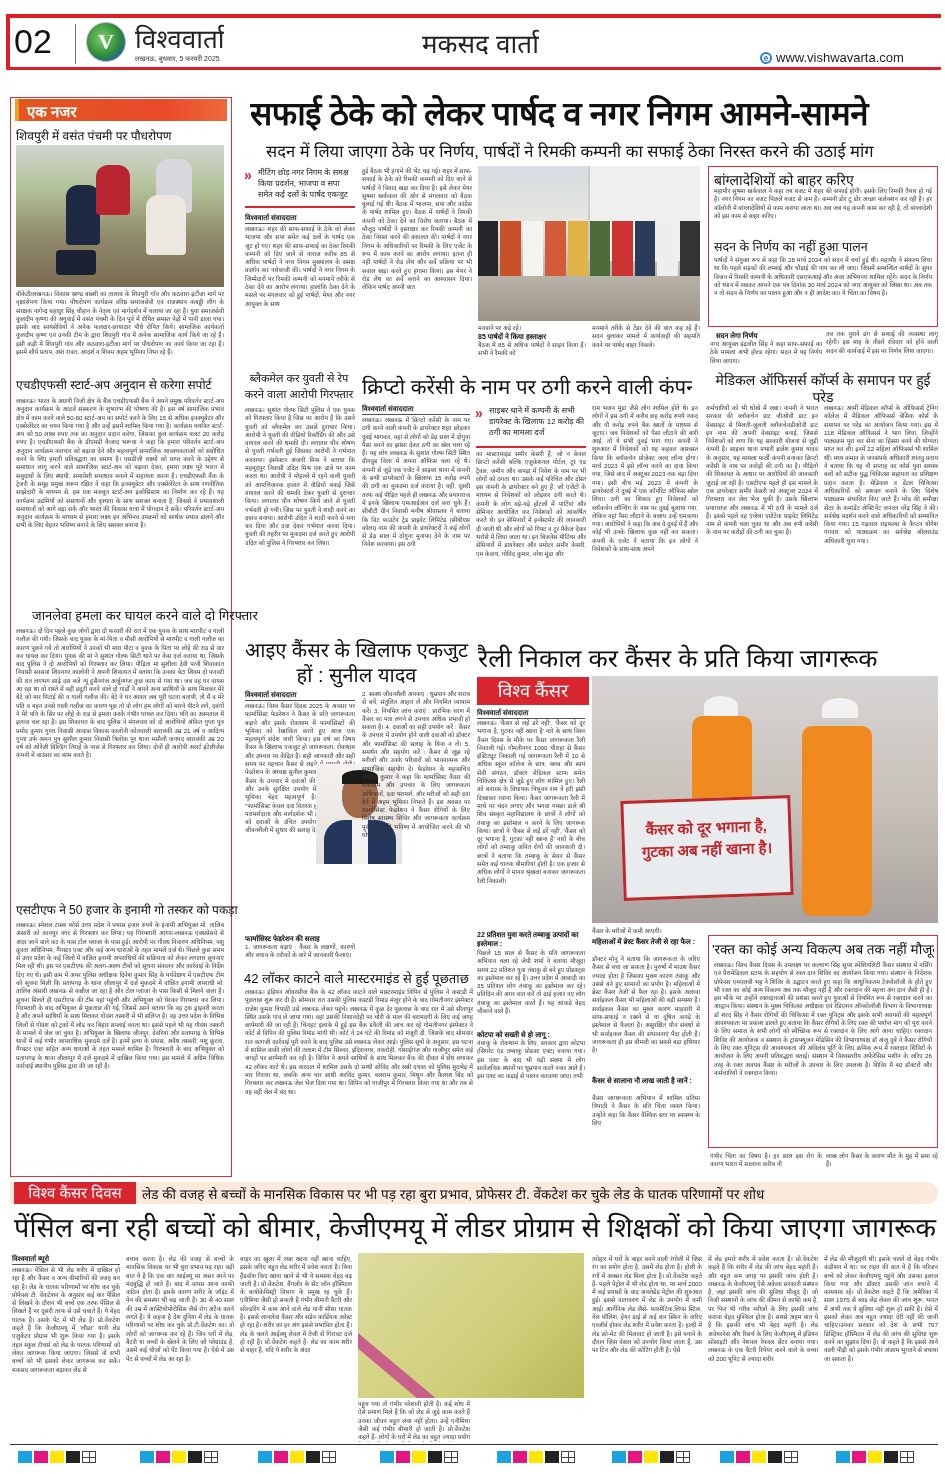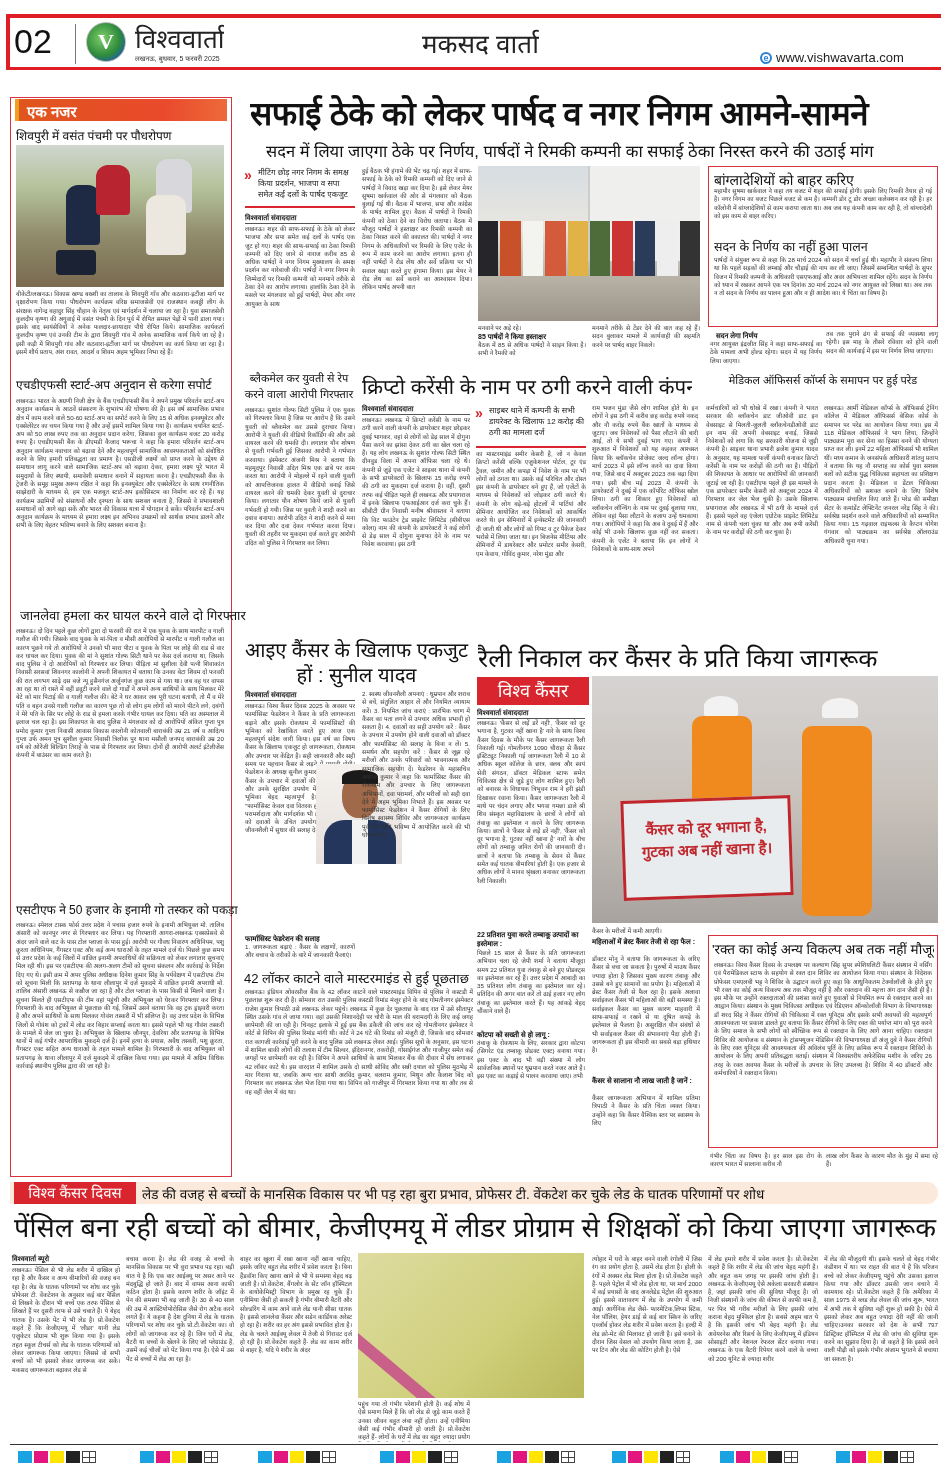--- a/index.html
+++ b/index.html
@@ -57,21 +57,21 @@
 <div class="abs photo" style="left:16px;top:145px;width:208px;height:142px;background:linear-gradient(180deg,#cfd6cf 0%,#b4c29a 30%,#8f8a6a 65%,#7a6a50 100%)">
   <div style="position:absolute;left:50px;top:40px;width:34px;height:60px;background:#1e2a44;border-radius:12px 12px 4px 4px"></div>
   <div style="position:absolute;left:80px;top:20px;width:34px;height:50px;background:#b8242f;border-radius:12px 12px 4px 4px"></div>
   <div style="position:absolute;left:140px;top:14px;width:36px;height:54px;background:#d8d8dc;border-radius:12px 12px 4px 4px"></div>
   <div style="position:absolute;left:130px;top:50px;width:40px;height:60px;background:#ece7df;border-radius:12px 12px 4px 4px"></div>
   <div style="position:absolute;left:40px;top:105px;width:40px;height:25px;background:#1a2233;border-radius:4px"></div>
 </div>
 <div class="abs txt" style="left:16px;top:290px;width:208px;height:82px">बीकेटी/लखनऊ। विकास खण्ड बख्शी का तालाब के शिवपुरी गाँव और कठवारा-इटौंजा मार्ग पर वृक्षारोपण किया गया। पौधरोपण कार्यक्रम वरिष्ठ समाजसेवी एवं राजस्थान कबड्डी लीग के संरक्षक नागेन्द्र बहादुर सिंह चौहान के नेतृत्व एवं मार्गदर्शन में चलाया जा रहा है। युवा समाजसेवी कुलदीप कृष्णा की अगुवाई में वसंत पंचमी के दिन पूर्व में रोपित समस्त पेड़ों में पानी डाला गया। इसके बाद स्वयंसेवियों ने अनेक फलदार-छायादार पौधे रोपित किये। सामाजिक कार्यकर्ता कुलदीप कृष्ण एवं उनकी टीम के द्वारा शिवपुरी गांव में अनेक सामाजिक कार्य किये जा रहे है। इसी कड़ी में शिवपुरी गांव और कठवारा-इटौंजा मार्ग पर पौधरोपण का कार्य किया जा रहा है। इसमें शौर्य प्रताप, अंश रावत, आदर्श व शिवम अहम भूमिका निभा रहे हैं।</div>
 <div class="abs hd sec-h" style="left:16px;top:376px;font-size:12px">एचडीएफसी स्टार्ट-अप अनुदान से करेगा सपोर्ट</div>
 <div class="abs txt" style="left:16px;top:397px;width:208px;height:206px">लखनऊ। भारत के अग्रणी निजी क्षेत्र के बैंक एचडीएफसी बैंक ने अपने प्रमुख परिवर्तन स्टार्ट-अप अनुदान कार्यक्रम के आठवें संस्करण के शुभारंभ की घोषणा की है। इस वर्ष सामाजिक प्रभाव क्षेत्र में काम करने वाले 50-60 स्टार्ट-अप का सपोर्ट करने के लिए 15 से अधिक इनक्यूबेटर और एक्सेलेरेटर का चयन किया गया है और उन्हें इसमें शामिल किया गया है। कार्यक्रम चयनित स्टार्ट-अप को 50 लाख रुपए तक का अनुदान प्रदान करेगा, जिसका कुल कार्यक्रम बजट 20 करोड़ रुपए है। एचडीएफसी बैंक के डीएमडी कैजाद भरूचा ने कहा कि हमारा परिवर्तन स्टार्ट-अप अनुदान कार्यक्रम नवाचार को बढ़ावा देने और महत्वपूर्ण सामाजिक आवश्यकताओं को संबोधित करने के लिए हमारी प्रतिबद्धता का प्रमाण है। एसडीजी लक्ष्यों को प्राप्त करने के उद्देश्य से समाधान लागू करने वाले सामाजिक स्टार्ट-अप को बढ़ावा देकर, हमारा लक्ष्य पूरे भारत में समुदायों के लिए स्थायी, समावेशी समाधान बनाने में सहायता करना है। एचडीएफसी बैंक के ट्रेजरी के समूह प्रमुख अरूप रक्षित ने कहा कि इनक्यूबेटर और एक्सेलेरेटर के साथ रणनीतिक साझेदारी के माध्यम से, हम एक मजबूत स्टार्ट-अप इकोसिस्टम का निर्माण कर रहे हैं। यह कार्यक्रम उद्यमियों को संसाधनों और दृश्यता के साथ सशक्त बनाता है, जिससे वे प्रभावशाली समाधानों को आगे बढ़ा सकें और भारत की विकास यात्रा में योगदान दे सकें। परिवर्तन स्टार्ट-अप अनुदान कार्यक्रम के माध्यम से हमारा लक्ष्य इन अभिनव उपक्रमों को सार्थक प्रभाव डालने और सभी के लिए बेहतर भविष्य बनाने के लिए सशक्त बनाना है।</div>
-<div class="abs hd sec-h" style="left:20px;top:606px;font-size:13px">जानलेवा हमला कर घायल करने वाले दो गिरफ्तार</div>
+<div class="abs hd sec-h" style="left:32px;top:606px;font-size:13px">जानलेवा हमला कर घायल करने वाले दो गिरफ्तार</div>
 <div class="abs txt" style="left:16px;top:627px;width:208px;height:272px">लखनऊ। दो दिन पहले कुछ लोगों द्वारा दो फरवरी की रात में एक युवक के साथ मारपीट व गाली गलौज की गयी। जिसके बाद युवक के मां-पिता व मौसी आरोपियों से मारपीट व गाली गलौज का कारण पूछने गये तो आरोपियों ने उनको भी मारा पीटा व युवक के पिता पर लोहे की राड से वार कर घायल कर दिया। युवक की मां ने सुशांत गोल्फ सिटी थाने पर केस दर्ज कराया था, जिसके बाद पुलिस ने दो आरोपियों को गिरफ्तार कर लिया। पीड़िता मां सुशीला देवी पत्नी शिवाकांत निवासी सरसवां शिवनगर कालोनी ने अपनी शिकायत में बताया कि उनका बेटा शिवम दो फरवरी की रात लगभग साढ़े दस बजे न्यू हुसैनगंज अर्जुनगंज कुछ काम से गया था। जब वह घर वापस आ रहा था तो रास्ते में वहीं ड्यूटी करने वाले दो गार्डों ने अपने अन्य साथियों के साथ मिलकर मेरे बेटे को मार पिटाई की व गाली गलौज की। बेटे ने घर आकर जब पूरी घटना बतायी, तो मैं व मेरे पति व बहन उनसे गाली गलौज का कारण पूछ तो वो लोग हम लोगों को मारने पीटने लगे, दबंगों ने मेरे पति के सिर पर लोहे के राड से हमला करके गंभीर घायल कर दिया। पति का अस्पताल में इलाज चल रहा है। इस शिकायत के बाद पुलिस ने मंगलवार को दो आरोपियों अंकित गुप्ता पुत्र प्रमोद कुमार गुप्ता निवासी आवास विकास कालोनी कोतवाली बाराबंकी उम्र 21 वर्ष व आदित्य गुप्ता उर्फ अमन पुत्र सुशील कुमार निवासी त्रिलोक पुर थाना मसौली जनपद बाराबंकी उम्र 20 वर्ष को ओरेंजी बिल्डिंग तिराहे के पास से गिरफ्तार कर लिया। दोनों ही आरोपी अलर्ट इंटेलीजेंस कंपनी में बाउंसर का काम करते है।</div>
 <div class="abs hd sec-h" style="left:16px;top:901px;font-size:12px">एसटीएफ ने 50 हजार के इनामी गो तस्कर को पकड़ा</div>
 <div class="abs txt" style="left:16px;top:921px;width:208px;height:244px">लखनऊ। स्पेशल टास्क फोर्स उत्तर प्रदेश ने पचास हजार रुपये के इनामी अभियुक्त मो. तालिब अंसारी को कानपुर नगर से गिरफ्तार कर लिया। यह गिरफ्तारी आगरा-लखनऊ एक्सप्रेसवे से अंदर जाने वाले कट के पास टोल प्लाजा के पास हुई। आरोपी पर गौवध निवारण अधिनियम, पशु क्रूरता अधिनियम, गैंगस्टर एक्ट और कई अन्य धाराओं के तहत मामले दर्ज थे। पिछले कुछ समय से उत्तर प्रदेश के कई जिलों में वांछित इनामी अपराधियों की सक्रियता को लेकर लगातार सूचनाएं मिल रही थी। इस पर एसटीएफ की अलग-अलग टीमों को सूचना संकलन और कार्रवाई के निर्देश दिए गए थे। इसी क्रम में अपर पुलिस अधीक्षक दिनेश कुमार सिंह के पर्यवेक्षण में एसटीएफ टीम को सूचना मिली कि प्रतापगढ़ के थाना लीलापुर में दर्ज मुकदमे में वांछित इनामी अपराधी मो. तालिब अंसारी लखनऊ से कन्नौज जा रहा है और टोल प्लाजा के पास किसी से मिलने वाला है। सूचना मिलते ही एसटीएफ की टीम वहां पहुंची और अभियुक्त को घेरकर गिरफ्तार कर लिया। गिरफ्तारी के बाद अभियुक्त से पूछताछ की गई, जिसमें उसने बताया कि वह ट्रक ड्राइवरी करता है और अपने साथियों के साथ मिलकर गोवंश तस्करी में भी संलिप्त है। वह उत्तर प्रदेश के विभिन्न जिलों से गोवंश को ट्रकों में लोड कर बिहार सप्लाई करता था। इससे पहले भी यह गौवंश तस्करी के मामले में जेल जा चुका है। अभियुक्त के खिलाफ जौनपुर, देवरिया और प्रतापगढ़ के विभिन्न थानों में कई गंभीर आपराधिक मुकदमे दर्ज है। इनमें हत्या के प्रयास, अवैध तस्करी, पशु क्रूरता, गैंगस्टर एक्ट सहित अन्य धाराओं के तहत मामले शामिल है। गिरफ्तारी के बाद अभियुक्त को प्रतापगढ़ के थाना लीलापुर में दर्ज मुकदमे में दाखिल किया गया। इस मामले में अग्रिम विधिक कार्रवाई स्थानीय पुलिस द्वारा की जा रही है।</div>
 
 <div class="abs hd" style="left:250px;top:90px;width:690px;font-size:33px;font-weight:bold;letter-spacing:-0.5px">सफाई ठेके को लेकर पार्षद व नगर निगम आमने-सामने</div>
 <div class="abs hd" style="left:266px;top:139px;width:690px;font-size:16.5px">सदन में लिया जाएगा ठेके पर निर्णय, पार्षदों ने रिमकी कम्पनी का सफाई ठेका निरस्त करने की उठाई मांग</div>
 <div class="abs" style="left:244px;top:167px;color:#d9252d;font-size:14px;font-weight:bold">»</div>
 <div class="abs" style="left:258px;top:167px;width:96px;font-size:8px;line-height:11px;color:#222">मीटिंग छोड़ नगर निगम के समक्ष किया प्रदर्शन, भाजपा व सपा समेत कई दलों के पार्षद एकजुट</div>
 <div class="abs" style="left:245px;top:206px;width:110px;height:2px;background:#d9252d"></div>
 <div class="abs bar-label" style="left:245px;top:213px;width:110px">विश्ववार्ता संवाददाता</div>
@@ -111,21 +111,21 @@
 
 <div class="abs hd" style="left:362px;top:372px;width:330px;font-size:20.5px">क्रिप्टो करेंसी के नाम पर ठगी करने वाली कंपनी दुबई से संचालित</div>
 <div class="abs bar-label" style="left:362px;top:404px;width:108px">विश्ववार्ता संवाददाता</div>
 <div class="abs txt" style="left:362px;top:416px;width:108px;height:216px">लखनऊ। लखनऊ में क्रिप्टो करेंसी के नाम पर ठगी करने वाली कंपनी के डायरेक्टर शहर छोड़कर दुबई भागकर, वहां से लोगों को डेढ़ साल में दोगुना पैसा करने का झांसा देकर ठगी का खेल चला रहे हैं। यह लोग लखनऊ के सुशांत गोल्फ सिटी स्थित ग्रीनवुड विला में अपना ऑफिस चला रहे थे। कंपनी से जुड़े एक एजेंट ने साइबर थाना में कंपनी के सभी डायरेक्टरों के खिलाफ 15 करोड़ रुपये की ठगी का मुकदमा दर्ज कराया है। वहीं, दूसरी तरफ कई पीड़ित पहले ही लखनऊ और प्रयागराज में इनके खिलाफ एफआईआर दर्ज करा चुके हैं। सीबीटी ग्रीन निवासी मनीष श्रीवास्तव ने बताया कि विट फाउंटेन ट्रेड प्राइवेट लिमिटेड (सीबीएस कोला) नाम की कंपनी के डायरेक्टरों ने कई लोगों से डेढ़ साल में दोगुना मुनाफा देने के नाम पर निवेश करवाया। इस ठगी</div>
 <div class="abs" style="left:475px;top:405px;color:#d9252d;font-size:14px;font-weight:bold">»</div>
 <div class="abs" style="left:489px;top:405px;width:96px;font-size:8px;line-height:11px;color:#222">साइबर थाने में कम्पनी के सभी डायरेक्ट के खिलाफ 12 करोड़ की ठगी का मामला दर्ज</div>
 <div class="abs" style="left:476px;top:446px;width:110px;height:2px;background:#d9252d"></div>
 <div class="abs txt" style="left:476px;top:450px;width:110px;height:182px">का मास्टरमाइंड समीर केसरी है, जो न केवल क्रिप्टो करेंसी बल्कि एजुकेशनल पोर्टल, टूर एंड ट्रैवल, जमीन और कपड़ा में निवेश के नाम पर भी लोगों को ठगता था। उसके कई परिचित और दोस्त इस कंपनी के डायरेक्टर बने हुए हैं, जो एजेंटों के माध्यम से निवेशकों को जोड़कर ठगी करते थे। कंपनी के लोग बड़े-बड़े होटलों में पार्टियां और सेमिनार आयोजित कर निवेशकों को आकर्षित करते थे। इन सेमिनारों में इन्वेस्टमेंट की जानकारी दी जाती थी और लोगों को गिफ्ट व टूर पैकेज देकर भरोसे में लिया जाता था। इन बिजनेस मीटिंग्स और सेमिनारों में डायरेक्टर और प्रमोटर समीर केसरी, एम केवाय, गोविंद कुमार, नरेश मुंडा और</div>
 <div class="abs txt" style="left:592px;top:404px;width:106px;height:228px">राम भजन मुंडा जैसे लोग शामिल होते थे। इन लोगों ने इस ठगी में करीब छह करोड़ रुपये नकद और नौ करोड़ रुपये बैंक खातों के माध्यम से जुटाए। जब निवेशकों को पैसा लौटाने की बारी आई, तो ये सभी दुबई भाग गए। कंपनी ने शुरुआत में निवेशकों को यह कहकर आश्वस्त किया कि ब्लॉकचेन प्रोजेक्ट जल्द लॉन्च होगा। मार्च 2023 में इसे लॉन्च करने का दावा किया गया, जिसे बाद में अक्टूबर 2023 तक बढ़ा दिया गया। इसी बीच मई 2023 में कंपनी के डायरेक्टरों ने दुबई में एक कॉर्पोरेट ऑफिस खोल लिया। ठगी का शिकार हुए निवेशकों को ब्लॉकचेन लॉन्चिंग के नाम पर दुबई बुलाया गया, लेकिन वहां पैसा लौटाने के बजाय उन्हें धमकाया गया। आरोपियों ने कहा कि अब वे दुबई में हैं और कोई भी उनके खिलाफ कुछ नहीं कर सकता। कंपनी के एजेंट ने बताया कि इन लोगों ने निवेशकों के साथ-साथ अपने</div>
 
-<div class="abs" style="left:706px;top:372px;width:234px;font-size:11px;line-height:17px;text-align:center;color:#111">मेडिकल ऑफिसर्स कॉर्प्स के समापन पर हुई परेड</div>
+<div class="abs" style="left:706px;top:372px;width:234px;font-size:14px;line-height:17px;text-align:center;color:#111">मेडिकल ऑफिसर्स कॉर्प्स के समापन पर हुई परेड</div>
 <div class="abs txt" style="left:706px;top:404px;width:112px;height:228px">कर्मचारियों को भी धोखे में रखा। कंपनी ने भारत सरकार की ब्लॉकचेन डाट जीओवी डाट इन वेबसाइट से मिलती-जुलती ब्लॉकचेनडीओवी डाट इन नाम की अपनी वेबसाइट बनाई, जिससे निवेशकों को लगा कि यह सरकारी योजना से जुड़ी कंपनी है। साइबर थाना प्रभारी ब्रजेश कुमार यादव के अनुसार, यह मामला फर्जी कंपनी बनाकर क्रिप्टो करेंसी के नाम पर करोड़ों की ठगी का है। पीड़ितों की शिकायत के आधार पर आरोपियों की जानकारी जुटाई जा रही है। एसटीएफ पहले ही इस मामले के एक डायरेक्टर समीर केसरी को अक्टूबर 2024 में गिरफ्तार कर जेल भेज चुकी है। उसके खिलाफ प्रयागराज और लखनऊ में भी ठगी के मामले दर्ज हैं। इससे पहले वह एंजेला एग्रोटेक प्राइवेट लिमिटेड नाम से कंपनी चला चुका था और अब रुपी करेंसी के नाम पर करोड़ों की ठगी कर चुका है।</div>
 <div class="abs txt" style="left:824px;top:404px;width:114px;height:228px">लखनऊ। आर्मी मेडिकल कॉर्प्स के ऑफिसर्स ट्रेनिंग कॉलेज में मेडिकल ऑफिसर्स बेसिक कोर्स के समापन पर परेड का आयोजन किया गया। इस में 118 मेडिकल ऑफिसर्स ने भाग लिया, जिन्होंने पाठ्यक्रम पूरा कर सेना का हिस्सा बनने की योग्यता प्राप्त कर ली। इनमें 22 महिला ऑफिसर्स भी शामिल थीं। मध्य कमान के जनसंपर्क अधिकारी शांतनु प्रताप ने बताया कि यह नौ सप्ताह का कोर्स युवा सशस्त्र बलों को सटीक युद्ध चिकित्सा सहायता का प्रशिक्षण प्रदान करता है। मेडिकल व डेंटल चिकित्सा अधिकारियों को सशक्त बनाने के लिए विशेष पाठ्यक्रम संचालित किए जाते हैं। परेड की समीक्षा सेंटर के कमांडेंट लेफ्टिनेंट जनरल नरेंद्र सिंह ने की। सर्वश्रेष्ठ प्रदर्शन करने वाले अधिकारियों को सम्मानित किया गया। 15 गढ़वाल राइफल्स के कैप्टन योगेश गंगवार को पाठ्यक्रम का सर्वश्रेष्ठ ऑलराउंड अधिकारी चुना गया।</div>
 
 <div class="abs" style="left:244px;top:638px;width:225px;font-size:20px;line-height:25px;text-align:center;color:#111">आइए कैंसर के खिलाफ एकजुट हों : सुनील यादव</div>
 <div class="abs bar-label" style="left:245px;top:690px;width:110px">विश्ववार्ता संवाददाता</div>
 <div class="abs txt" style="left:245px;top:702px;width:110px;height:230px">लखनऊ। विश्व कैंसर दिवस 2025 के अवसर पर फार्मासिस्ट फेडरेशन ने कैंसर के प्रति जागरूकता बढ़ाने और इसके रोकथाम में फार्मासिस्टों की भूमिका को रेखांकित करते हुए आज एक महत्वपूर्ण संदेश जारी किया। इस वर्ष का विषय कैंसर के खिलाफ एकजुट हो जागरूकता, रोकथाम और उपचार पर केंद्रित है। सही जानकारी और सही समय पर पहचान कैंसर से लड़ने में प्रभावी होगी। फेडरेशन के अध्यक्ष सुनील कुमार यादव ने कहा कि कैंसर के उपचार में दवाओं की सटीक जानकारी और उनके सुरक्षित उपयोग में फार्मासिस्टों की भूमिका बेहद महत्वपूर्ण है। उन्होंने कहा, "फार्मासिस्ट केवल दवा वितरक ही नहीं, बल्कि एक परामर्शदाता और मार्गदर्शक भी होते हैं, जो मरीजों को दवाओं के उचित उपयोग, दुष्प्रभावों और जीवनशैली में सुधार की सलाह देते हैं।</div>
 <div class="abs" style="left:245px;top:934px;font-size:7px;font-weight:bold;color:#111">फार्मासिस्ट फेडरेशन की सलाह</div>
 <div class="abs txt" style="left:245px;top:943px;width:110px;height:26px">1. जागरूकता बढ़ाएं : कैंसर के लक्षणों, कारणों और बचाव के तरीकों के बारे में जानकारी फैलाएं।</div>
 <div class="abs photo" style="left:316px;top:764px;width:86px;height:100px;background:linear-gradient(180deg,#f4f1ee,#e6e0dc)">
   <div style="position:absolute;left:26px;top:10px;width:36px;height:44px;border-radius:45%;background:#a06a4a"></div>

